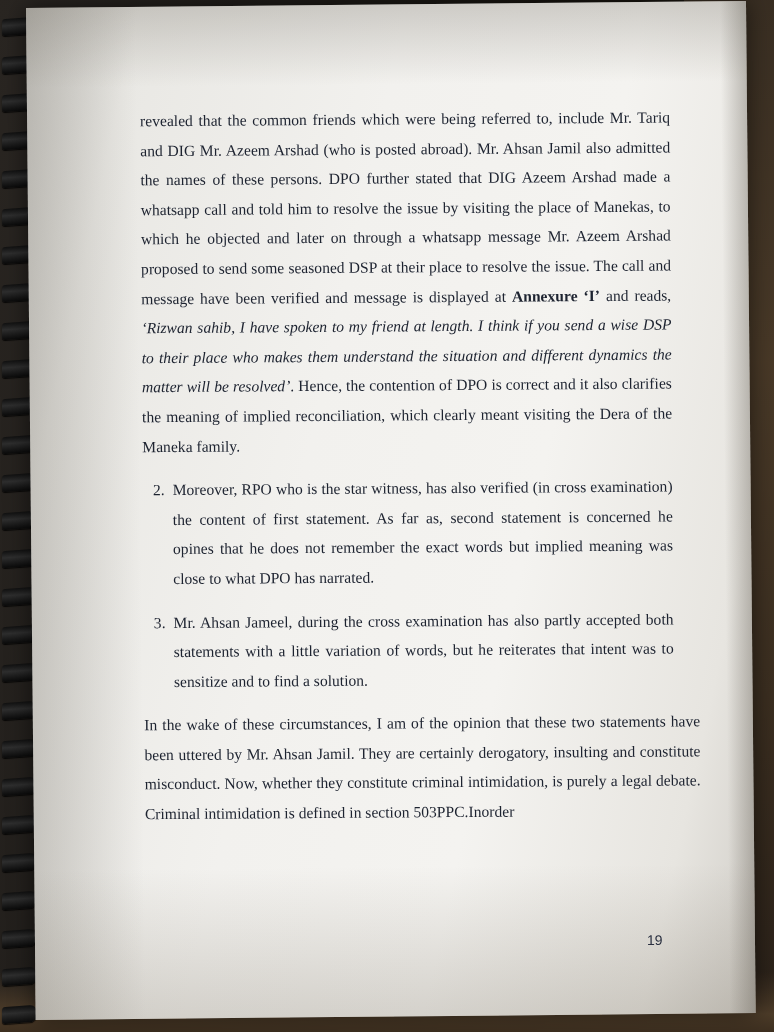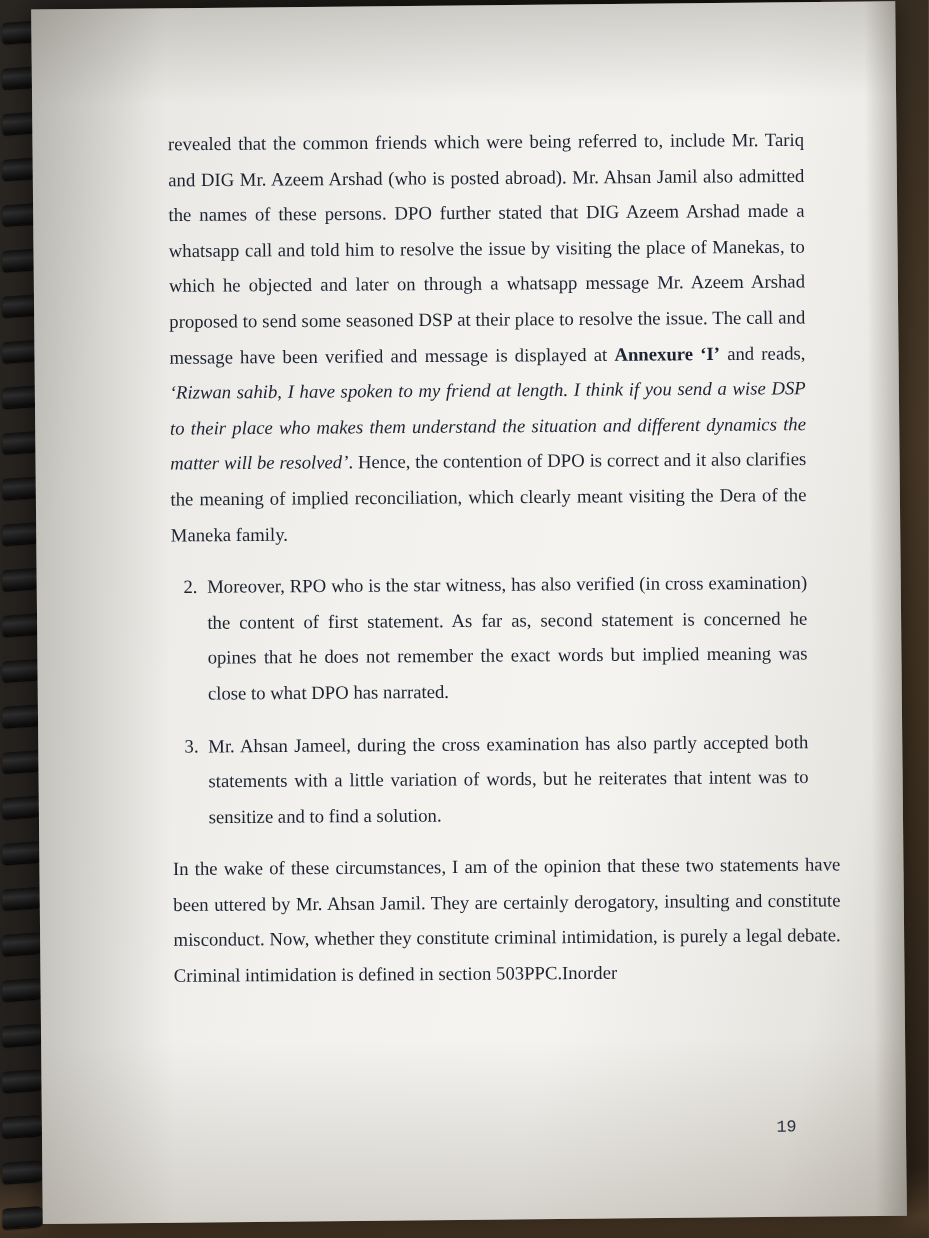--- a/index.html
+++ b/index.html
@@ -147,21 +147,21 @@
   }
   .bold { font-weight: bold; }
   .ital { font-style: italic; }
 
   .page-number {
     position: absolute;
     left: 612px;
     top: 930px;
     font-size: 14px;
     color: #2a3040;
-    font-family: Liberation Mono, monospace;
+    font-family: Liberation Sans, sans-serif;
   }
 
   
   .content { transform: rotate(0.15deg); }
 </style>
 </head>
 <body>
 
 <div id="page">
 

